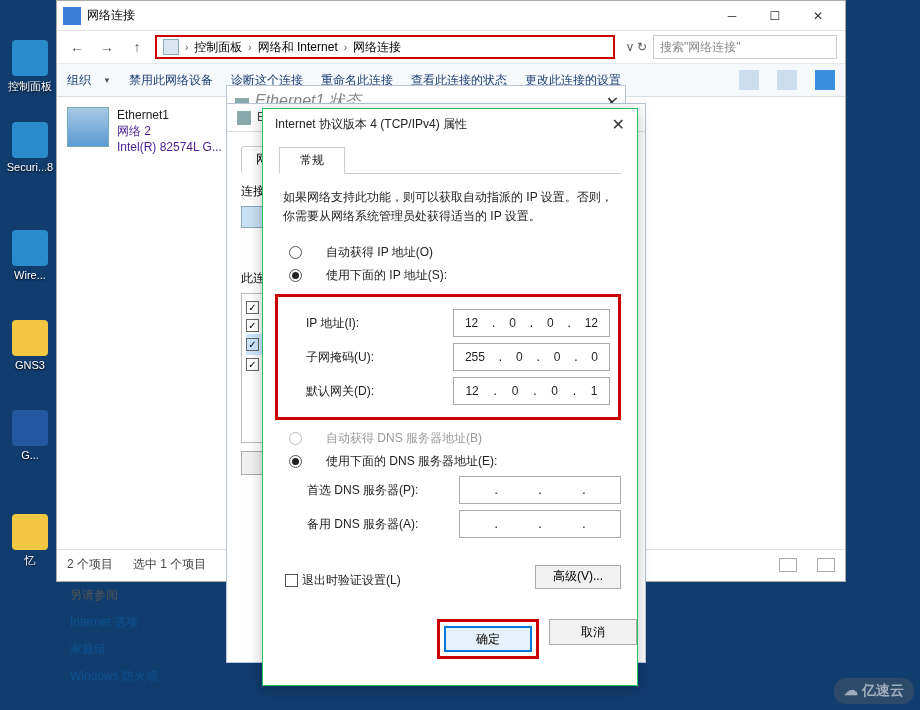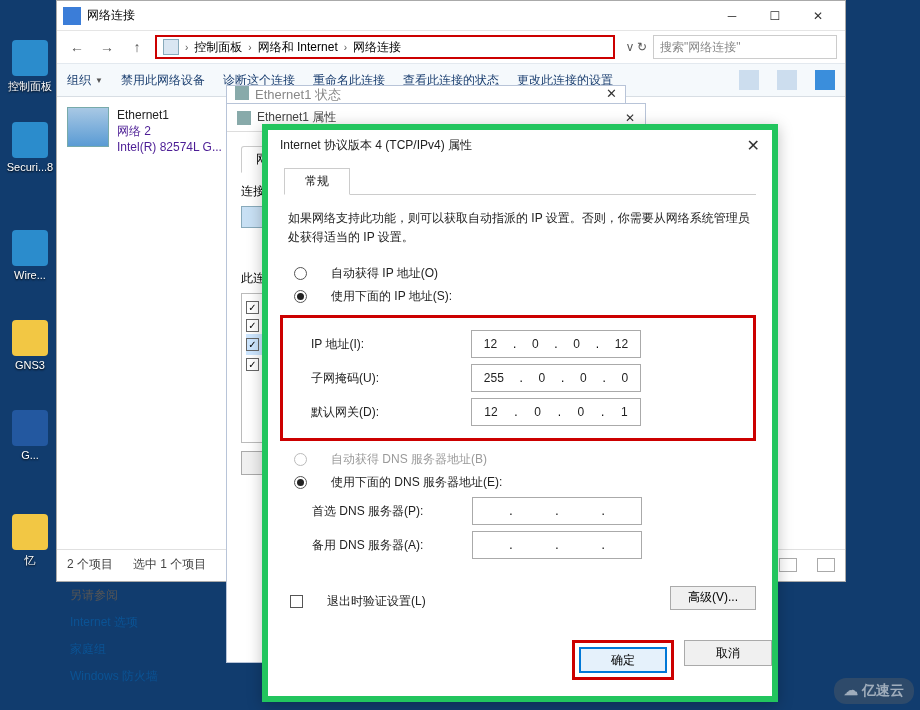--- a/index.html
+++ b/index.html
@@ -19,41 +19,41 @@
 
 .addr-row { height: 32px; display: flex; align-items: center; padding: 0 8px; gap: 6px; }
 .addr-row .navbtn { width: 24px; height: 24px; display: flex; align-items: center; justify-content: center; color: #555; font-size: 14px; }
 .addr-box { flex: 1; height: 24px; border: 2px solid #cc0000; display: flex; align-items: center; padding: 0 6px; font-size: 12px; gap: 6px; }
 .addr-box .ic { width: 16px; height: 16px; background: #d9e6f2; border: 1px solid #8ab; }
 .addr-chev { color: #555; font-size: 10px; }
 .addr-end { display:flex; align-items:center; gap:4px; margin-left:6px; font-size:12px; color:#555; }
 .search { width: 184px; height: 24px; border: 1px solid #ccc; font-size: 12px; color: #888; padding: 0 6px; display: flex; align-items: center; }
 
 .toolbar { height: 34px; background: #f5f9fc; border-top: 1px solid #e3e9ef; border-bottom: 1px solid #d8dee4; display: flex; align-items: center; padding: 0 10px; font-size: 12px; color: #1a3e6f; gap: 18px; }
-.toolbar .tb { display: flex; align-items: center; gap: 4px; }
+.toolbar .tb { display: flex; align-items: center; gap: 12px; }
 .toolbar .tb .drop { font-size: 8px; color: #555; }
 .toolbar .spacer { flex: 1; }
 .tb-ic { width: 20px; height: 20px; background: #cde; }
 
 .content { height: 452px; background: #fff; padding: 6px; }
 .adapter { display: flex; align-items: flex-start; gap: 8px; padding: 4px; width: 180px; }
 .adapter .aic { width: 42px; height: 40px; background: linear-gradient(#a8c8e4,#5a9bd4); border: 1px solid #7aa; }
 .adapter .atxt { font-size: 12px; color: #222; line-height: 1.35; }
 .adapter .atxt .g { color: #4c1d95; }
 
 .statusbar { height: 30px; border-top: 1px solid #e0e0e0; font-size: 12px; color: #444; display: flex; align-items: center; padding: 0 10px; gap: 20px; }
 .statusbar .sp { flex: 1; }
 .statusbar .view-ic { width: 18px; height: 14px; border: 1px solid #aaa; }
 
 
 .side-links { position: absolute; left: 56px; top: 582px; width: 200px; font-size: 12px; color: #0b5394; }
 .side-links div { padding: 5px 14px; }
 
 
-.dlg-status { position: absolute; left: 226px; top: 85px; width: 400px; height: 28px; background: #fff; border: 1px solid #b8c4d8; display: flex; align-items: flex-start; padding: 0 8px; font-size: 13px; color: #888; }
+.dlg-status { position: absolute; left: 226px; top: 85px; width: 400px; height: 28px; background: #fff; border: 1px solid #b8c4d8; display: flex; align-items: flex-end; padding: 0 8px; font-size: 16px; color: #888; font-style: italic; }
 .dlg-status .cic { width: 14px; height: 14px; background: #8aa; margin-right: 6px; }
 .dlg-status .x { margin-left: auto; color:#333; }
 
 
 .dlg-prop { position: absolute; left: 226px; top: 103px; width: 420px; height: 560px; background: #fff; border: 1px solid #b8c4d8; }
 .dlg-prop .pt { height: 28px; display: flex; align-items: center; padding: 0 10px; font-size: 12px; color: #444; border-bottom: 1px solid #ddd; }
 .dlg-prop .pt .cic { width: 14px; height: 14px; background: #8aa; margin-right: 6px; }
 .dlg-prop .pt .x { margin-left: auto; color:#333; }
 .dlg-prop .body { padding: 14px; font-size: 12px; }
 .tabrow { border-bottom: 1px solid #ccc; display: flex; margin-bottom: 10px; }
@@ -64,38 +64,38 @@
 .cfg-btn { width: 72px; height: 22px; border: 1px solid #aaa; background: #f0f0f0; font-size: 12px; margin-left: auto; }
 .lbl { margin-bottom: 6px; }
 .lv { border: 1px solid #bbb; height: 150px; padding: 4px; }
 .lv .row { display: flex; align-items: center; gap: 6px; font-size: 12px; padding: 2px 0; }
 .lv .row.sel { background: #cde6ff; }
 .lv .cb { width: 13px; height: 13px; border: 1px solid #666; display: flex; align-items: center; justify-content: center; font-size: 10px; }
 .btn-row3 { display: flex; gap: 6px; margin-top: 8px; }
 .btn-row3 button { flex: 1; height: 24px; border: 1px solid #aaa; background: #f0f0f0; font-size: 12px; }
 
 
-.dlg-ip { position: absolute; left: 262px; top: 124px; width: 516px; height: 578px; background: #fff; border: 6px solid #22c55e; box-shadow: 0 3px 14px rgba(0,0,0,0.25); }
+.dlg-ip { position: absolute; left: 262px; top: 108px; width: 376px; height: 578px; background: #fff; border: 1px solid #22c55e; box-shadow: 0 3px 14px rgba(0,0,0,0.25); }
 .dlg-ip .pt { height: 30px; display: flex; align-items: center; padding: 0 12px; font-size: 12px; color: #222; }
 .dlg-ip .pt .x { margin-left: auto; font-size: 16px; color: #333; }
 .dlg-ip .body { padding: 8px 16px 16px; font-size: 12px; color: #222; }
 .dlg-ip .tabrow2 { border-bottom: 1px solid #ccc; display: flex; margin-bottom: 14px; }
 .dlg-ip .tab2 { padding: 4px 20px; border: 1px solid #ccc; border-bottom: 1px solid #fff; background: #fff; margin-bottom: -1px; }
 .dlg-ip .desc { line-height: 1.6; margin-bottom: 18px; padding: 0 4px; }
 .radio-row { display: flex; align-items: center; gap: 24px; margin: 6px 0 6px 10px; }
 .radio { width: 13px; height: 13px; border: 1px solid #555; border-radius: 50%; display: flex; align-items: center; justify-content: center; }
 .radio.on::after { content: ""; width: 7px; height: 7px; background: #222; border-radius: 50%; }
 .radio.dis { border-color: #bbb; }
 .radio-row.dis { color: #9a9a9a; }
 .field-zone { border: 3px solid #cc0000; padding: 6px 8px 6px 0; margin: 10px 0 10px -4px; }
 .field { display: flex; align-items: center; margin: 6px 0 6px 28px; }
 .field .fl { width: 160px; }
 .ip-input { width: 170px; height: 22px; border: 1px solid #aaa; display: flex; align-items: center; justify-content: space-around; font-family: "Consolas", monospace; font-size: 12px; padding: 13px 4px; background: #fff; }
 .ip-input .dot { color: #000; }
-.check-row { display: flex; align-items: center; gap: 24px; margin: 12px 0 4px 6px; }
+.check-row { display: flex; align-items: center; gap: 4px; margin: 12px 0 4px 6px; }
 .check { width: 13px; height: 13px; border: 1px solid #555; }
 .adv-btn { width: 86px; height: 24px; border: 1px solid #aaa; background: #f0f0f0; font-size: 12px; margin-left: auto; display: block; }
 .dlg-ip .bottom { display: flex; justify-content: flex-end; gap: 10px; padding: 10px 0 0; }
 .dlg-ip .bottom .okwrap { border: 3px solid #cc0000; padding: 4px; }
 .dlg-ip .bottom button { width: 88px; height: 26px; border: 1px solid #aaa; background: #f0f0f0; font-size: 12px; }
 .dlg-ip .bottom .ok { border: 2px solid #0078d7; background: #e5f1fb; }
 
 .watermark { position: absolute; right: 6px; bottom: 6px; color: rgba(255,255,255,0.55); font-size: 14px; font-weight: bold; background: rgba(100,100,100,0.35); padding: 4px 10px; border-radius: 12px; }
 </style>
 </head>

